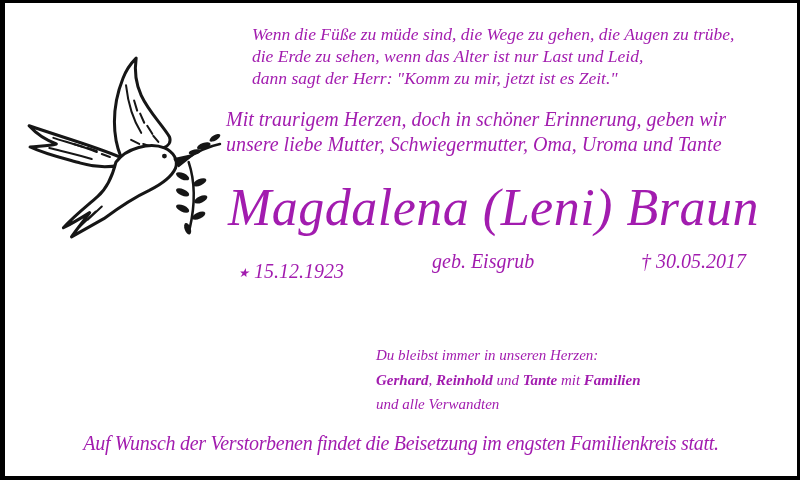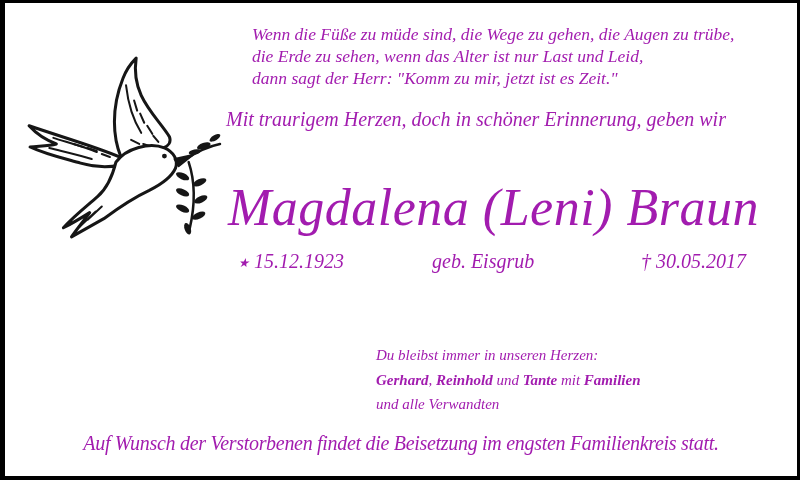--- a/index.html
+++ b/index.html
@@ -39,21 +39,21 @@
     font-size: 52px;
     line-height: 54px;
     letter-spacing: 0.5px;
     white-space: nowrap;
   }
   .dates-row {
     left: 233px; top: 246px; width: 514px;
     font-size: 20px;
     line-height: 24px;
   }
-  .dates-row .birth { position: absolute; left: 0; top: 0; white-space: nowrap; }
+  .dates-row .birth { position: absolute; left: 0; top: 10px; white-space: nowrap; }
   .dates-row .maiden { position: absolute; left: 194px; top: 0; white-space: nowrap; }
   .dates-row .death { position: absolute; right: 6px; top: 0; white-space: nowrap; margin-left: 26px; }
   .star {
     display: inline-block;
     font-size: 0.62em;
     vertical-align: 0.12em;
     letter-spacing: 0;
   }
   .committal {
     left: 222px; top: 291px;
@@ -122,20 +122,21 @@
   </div>
 
   <div class="abs poem">
     <div>Wenn die Füße zu müde sind, die Wege zu gehen, die Augen zu trübe,</div>
     <div>die Erde zu sehen, wenn das Alter ist nur Last und Leid,</div>
     <div>dann sagt der Herr: "Komm zu mir, jetzt ist es Zeit."</div>
   </div>
 
   <div class="abs intro">
     <div>Mit traurigem Herzen, doch in schöner Erinnerung, geben wir</div>
+    <div>unsere liebe Mutter, Schwiegermutter, Oma, Uroma und Tante</div>
   </div>
 
   <div class="abs deceased-name">Magdalena (Leni) Braun</div>
 
   <div class="abs dates-row">
     <span class="birth"><span class="star">★</span>&nbsp;<span>15.12.1923</span></span>
     <span class="maiden">geb. Eisgrub</span>
     <span class="death"><span>†</span>&nbsp;<span>30.05.2017</span></span>
   </div>
 

